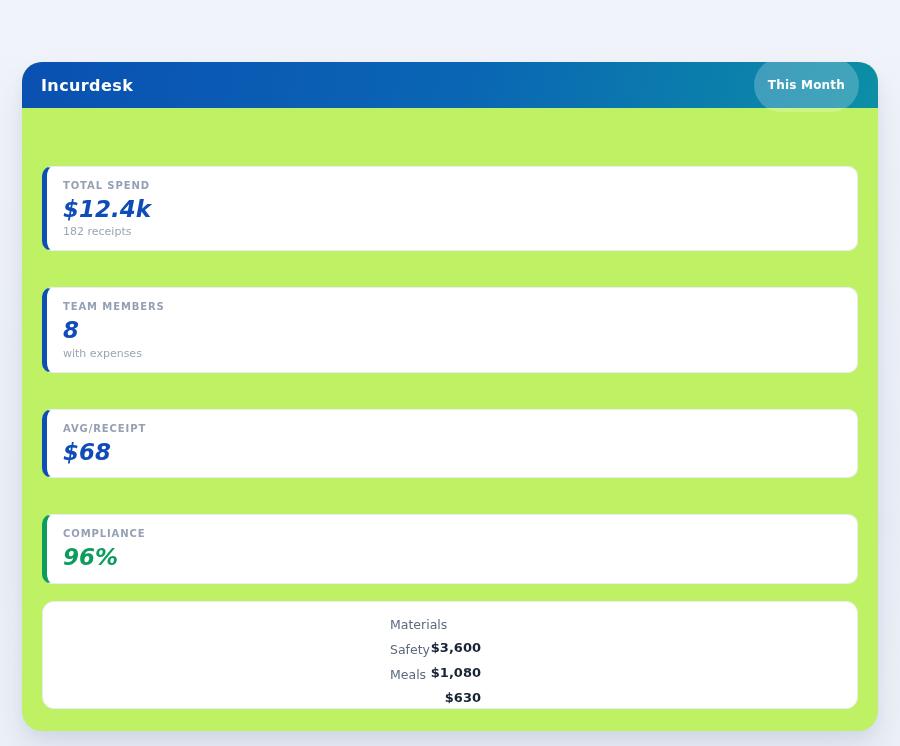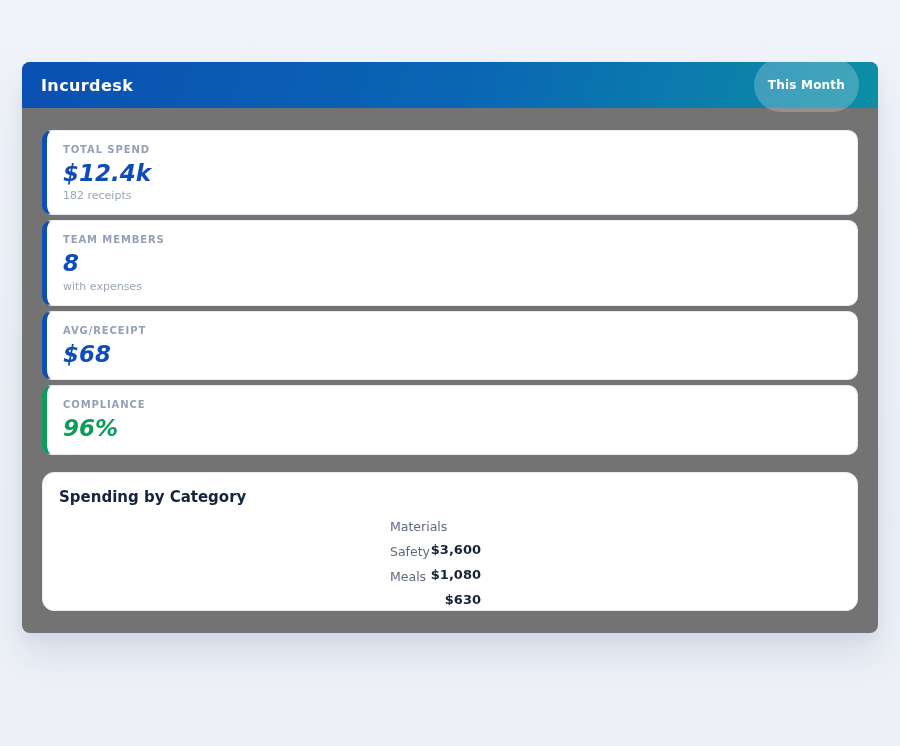--- a/index.html
+++ b/index.html
@@ -6,22 +6,22 @@
   html, body { margin: 0; padding: 0; }
   body {
     width: 900px; height: 746px;
     background: linear-gradient(180deg, #f0f3f9 0%, #ebeff6 70%, #edf1f7 100%);
     font-family: "DejaVu Sans", "Liberation Sans", sans-serif;
     overflow: hidden;
   }
   .app {
     width: 856px;
     margin: 62px 0 0 22px;
-    background: #737373;
-    border-radius: 8px;
+    background: #bef264;
+    border-radius: 20px;
     overflow: hidden;
     box-shadow: 0 22px 34px rgba(40, 70, 130, 0.10), 0 6px 12px rgba(40, 70, 130, 0.05);
   }
   .header {
     height: 46px;
     background: linear-gradient(105deg, #0a50b2 0%, #0a66b4 52%, #0c8fa6 100%);
     display: flex; align-items: center; justify-content: space-between;
     padding: 0 19px;
   }
   .brand {
@@ -35,20 +35,21 @@
     font-family: inherit;
   }
   .content { padding: 22px 20px 22px; }
   .stat {
     background: #ffffff;
     border: 1px solid #e8edf4;
     border-left: 5px solid var(--accent, #0d4fb3);
     border-radius: 10px;
     padding: 13px 16px 12px;
     margin-bottom: 5px;
+    margin-top: 36px;
   }
   .stat-label {
     font-size: 10px; font-weight: bold; color: #95a0b5; letter-spacing: 0.9px;
   }
   .stat-value {
     font-size: 23px; font-weight: bold; color: var(--valcolor, #0f4cb8);
     margin-top: 5px; line-height: 1.15; font-style: italic;
   }
   .stat-sub { font-size: 11px; color: #9aa5b5; margin-top: 3px; }
   .chart-card {
@@ -93,21 +94,20 @@
     <div class="stat-value">$68</div>
 
   </div>
         <div class="stat" style="--accent: #0c9c5c; --valcolor: #0c9c5c;">
     <div class="stat-label">COMPLIANCE</div>
     <div class="stat-value">96%</div>
 
   </div>
       </div>
     <div class="chart-card">
-      <div class="chart-title">Spending by Category</div>
       <div>
           <div class="row">
     <div class="row-label">Materials</div>
     <div class="track" style="background: rgb(226, 231, 238);">
       <div class="fill" style="width: 80%; background: linear-gradient(90deg, rgb(13, 79, 179) 0%, rgb(8, 145, 168) 100%);"></div>
     </div>
     <div class="row-value">$3,600</div>
   </div>
           <div class="row">
     <div class="row-label">Safety</div>

